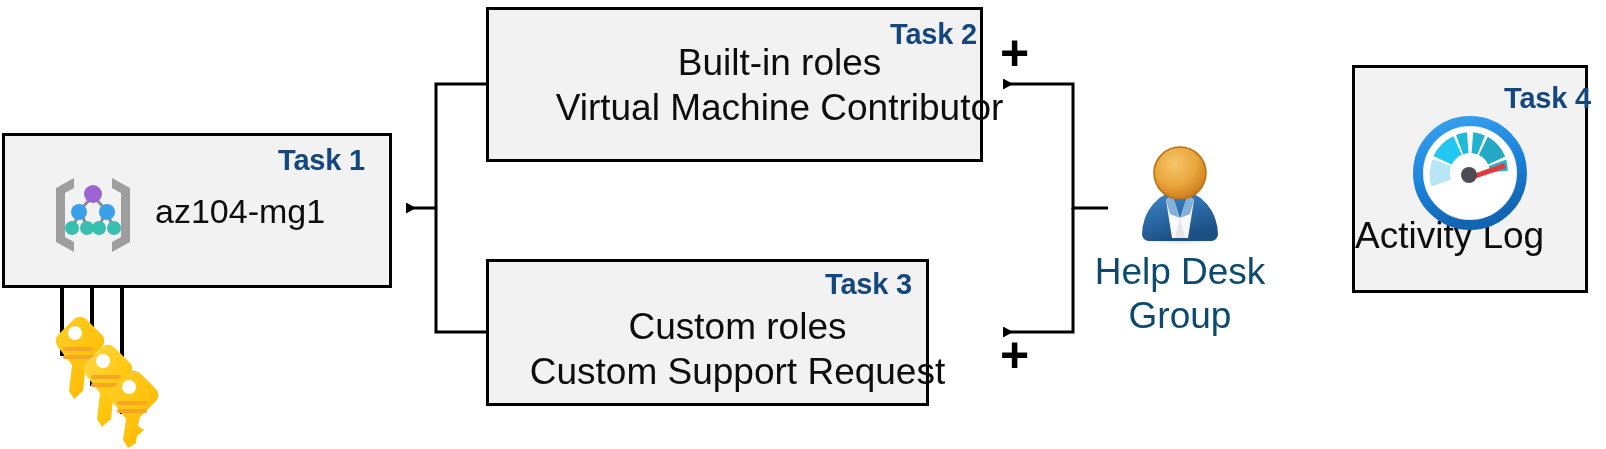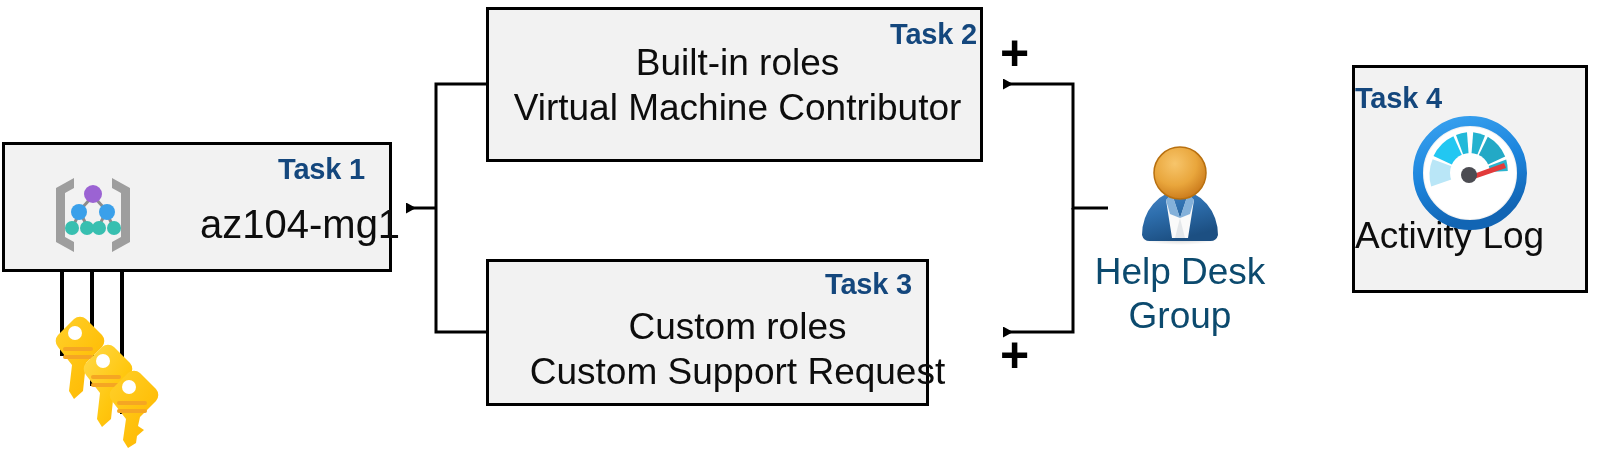--- a/index.html
+++ b/index.html
@@ -36,37 +36,37 @@
   .box-text {
     position: absolute;
     color: #0d0d0d;
     font-size: 37px;
     line-height: 1.22;
     white-space: nowrap;
     text-align: center;
   }
 
   
-  #task1 { left: 2px; top: 142px; width: 390px; height: 130px; }
+  #task1 { left: 2px; top: 133px; width: 390px; height: 155px; }
   #task1-label { right: 24px; top: 8px; }
-  #task1-text { left: 150px; top: 55px; font-size: 40px; margin-left: 45px; }
+  #task1-text { left: 150px; top: 55px; font-size: 34px; }
 
   
   #task2 { left: 486px; top: 7px; width: 497px; height: 155px; }
   #task2-label { right: 3px; top: 8px; }
-  #task2-text { left: 0px; top: 30px; width: 497px; }
+  #task2-text { left: 0px; top: 30px; width: 497px; padding-left: 42px; }
 
   
   #task3 { left: 486px; top: 259px; width: 443px; height: 147px; }
   #task3-label { right: 14px; top: 6px; }
   #task3-text { left: 0px; top: 42px; width: 497px; }
 
   
   #task4 { left: 1352px; top: 65px; width: 236px; height: 228px; }
-  #task4-label { left: 0; top: 14px; width: 236px; text-align: left; }
+  #task4-label { left: 0; top: 14px; width: 236px; text-align: right; }
   #task4-text { left: 0; top: 145px; width: 236px; font-size: 37px; text-align: left; }
 
   
   #wires {
     position: absolute;
     left: 0; top: 0;
     width: 1606px; height: 449px;
     pointer-events: none;
   }
 

